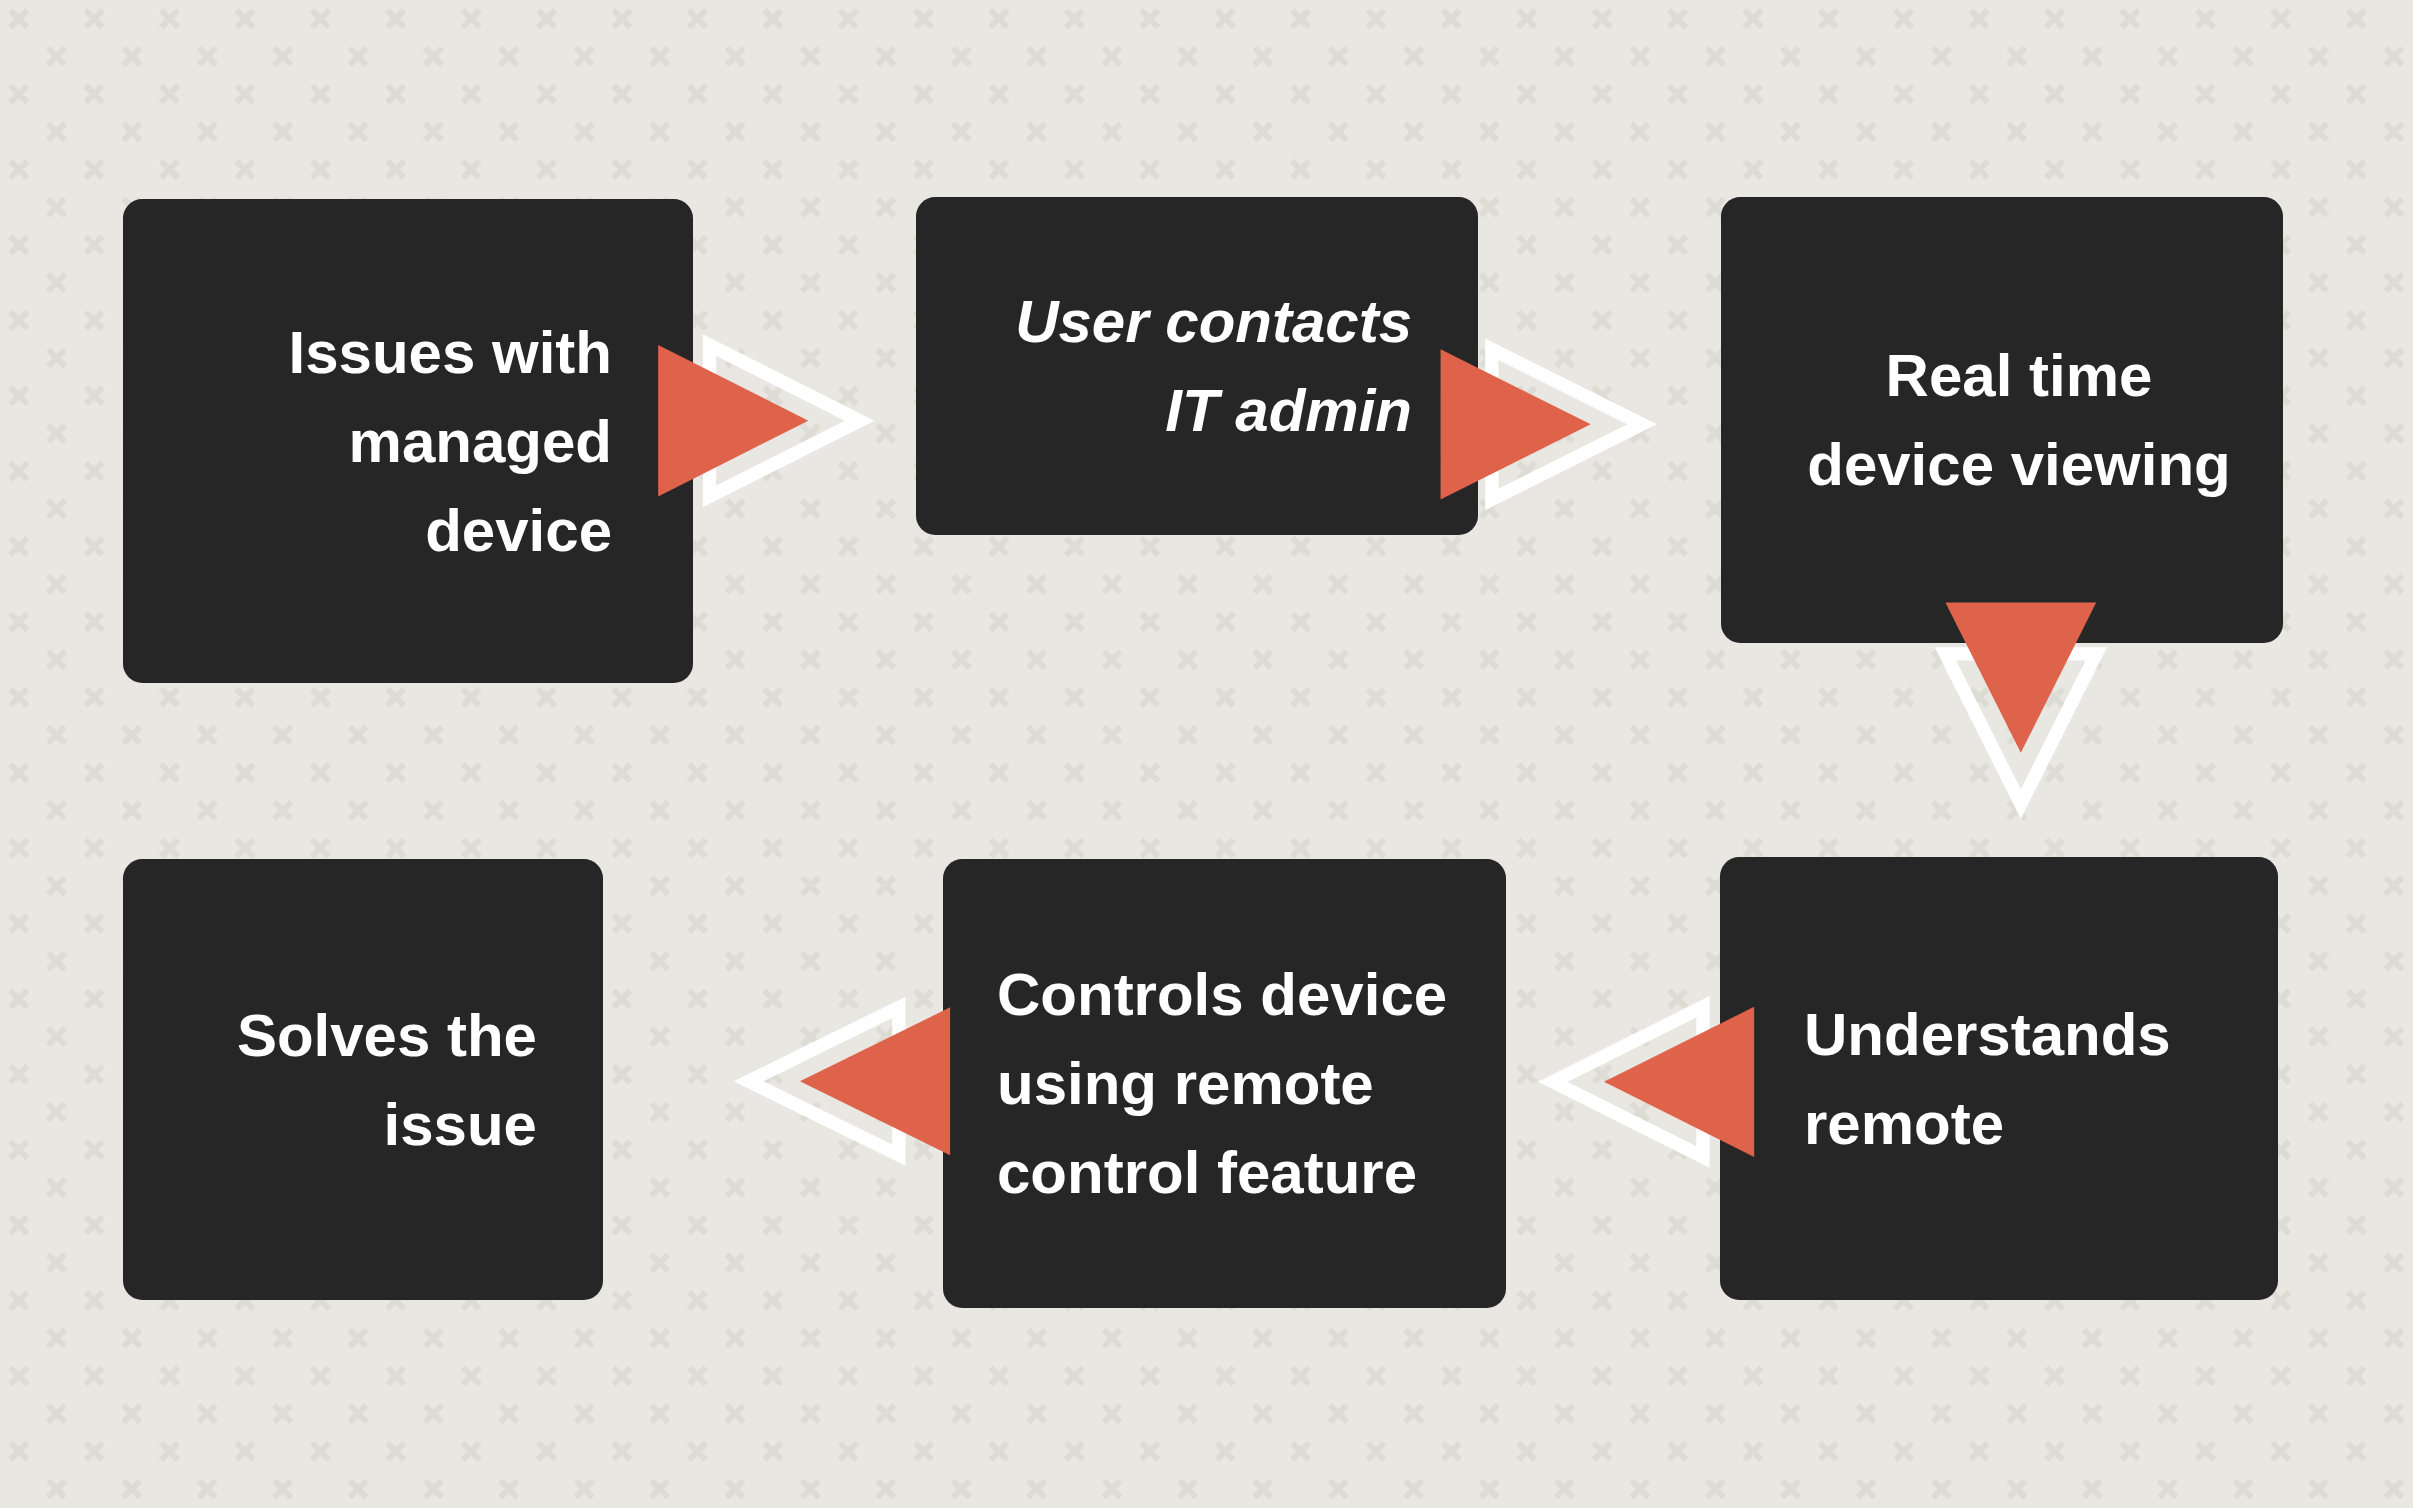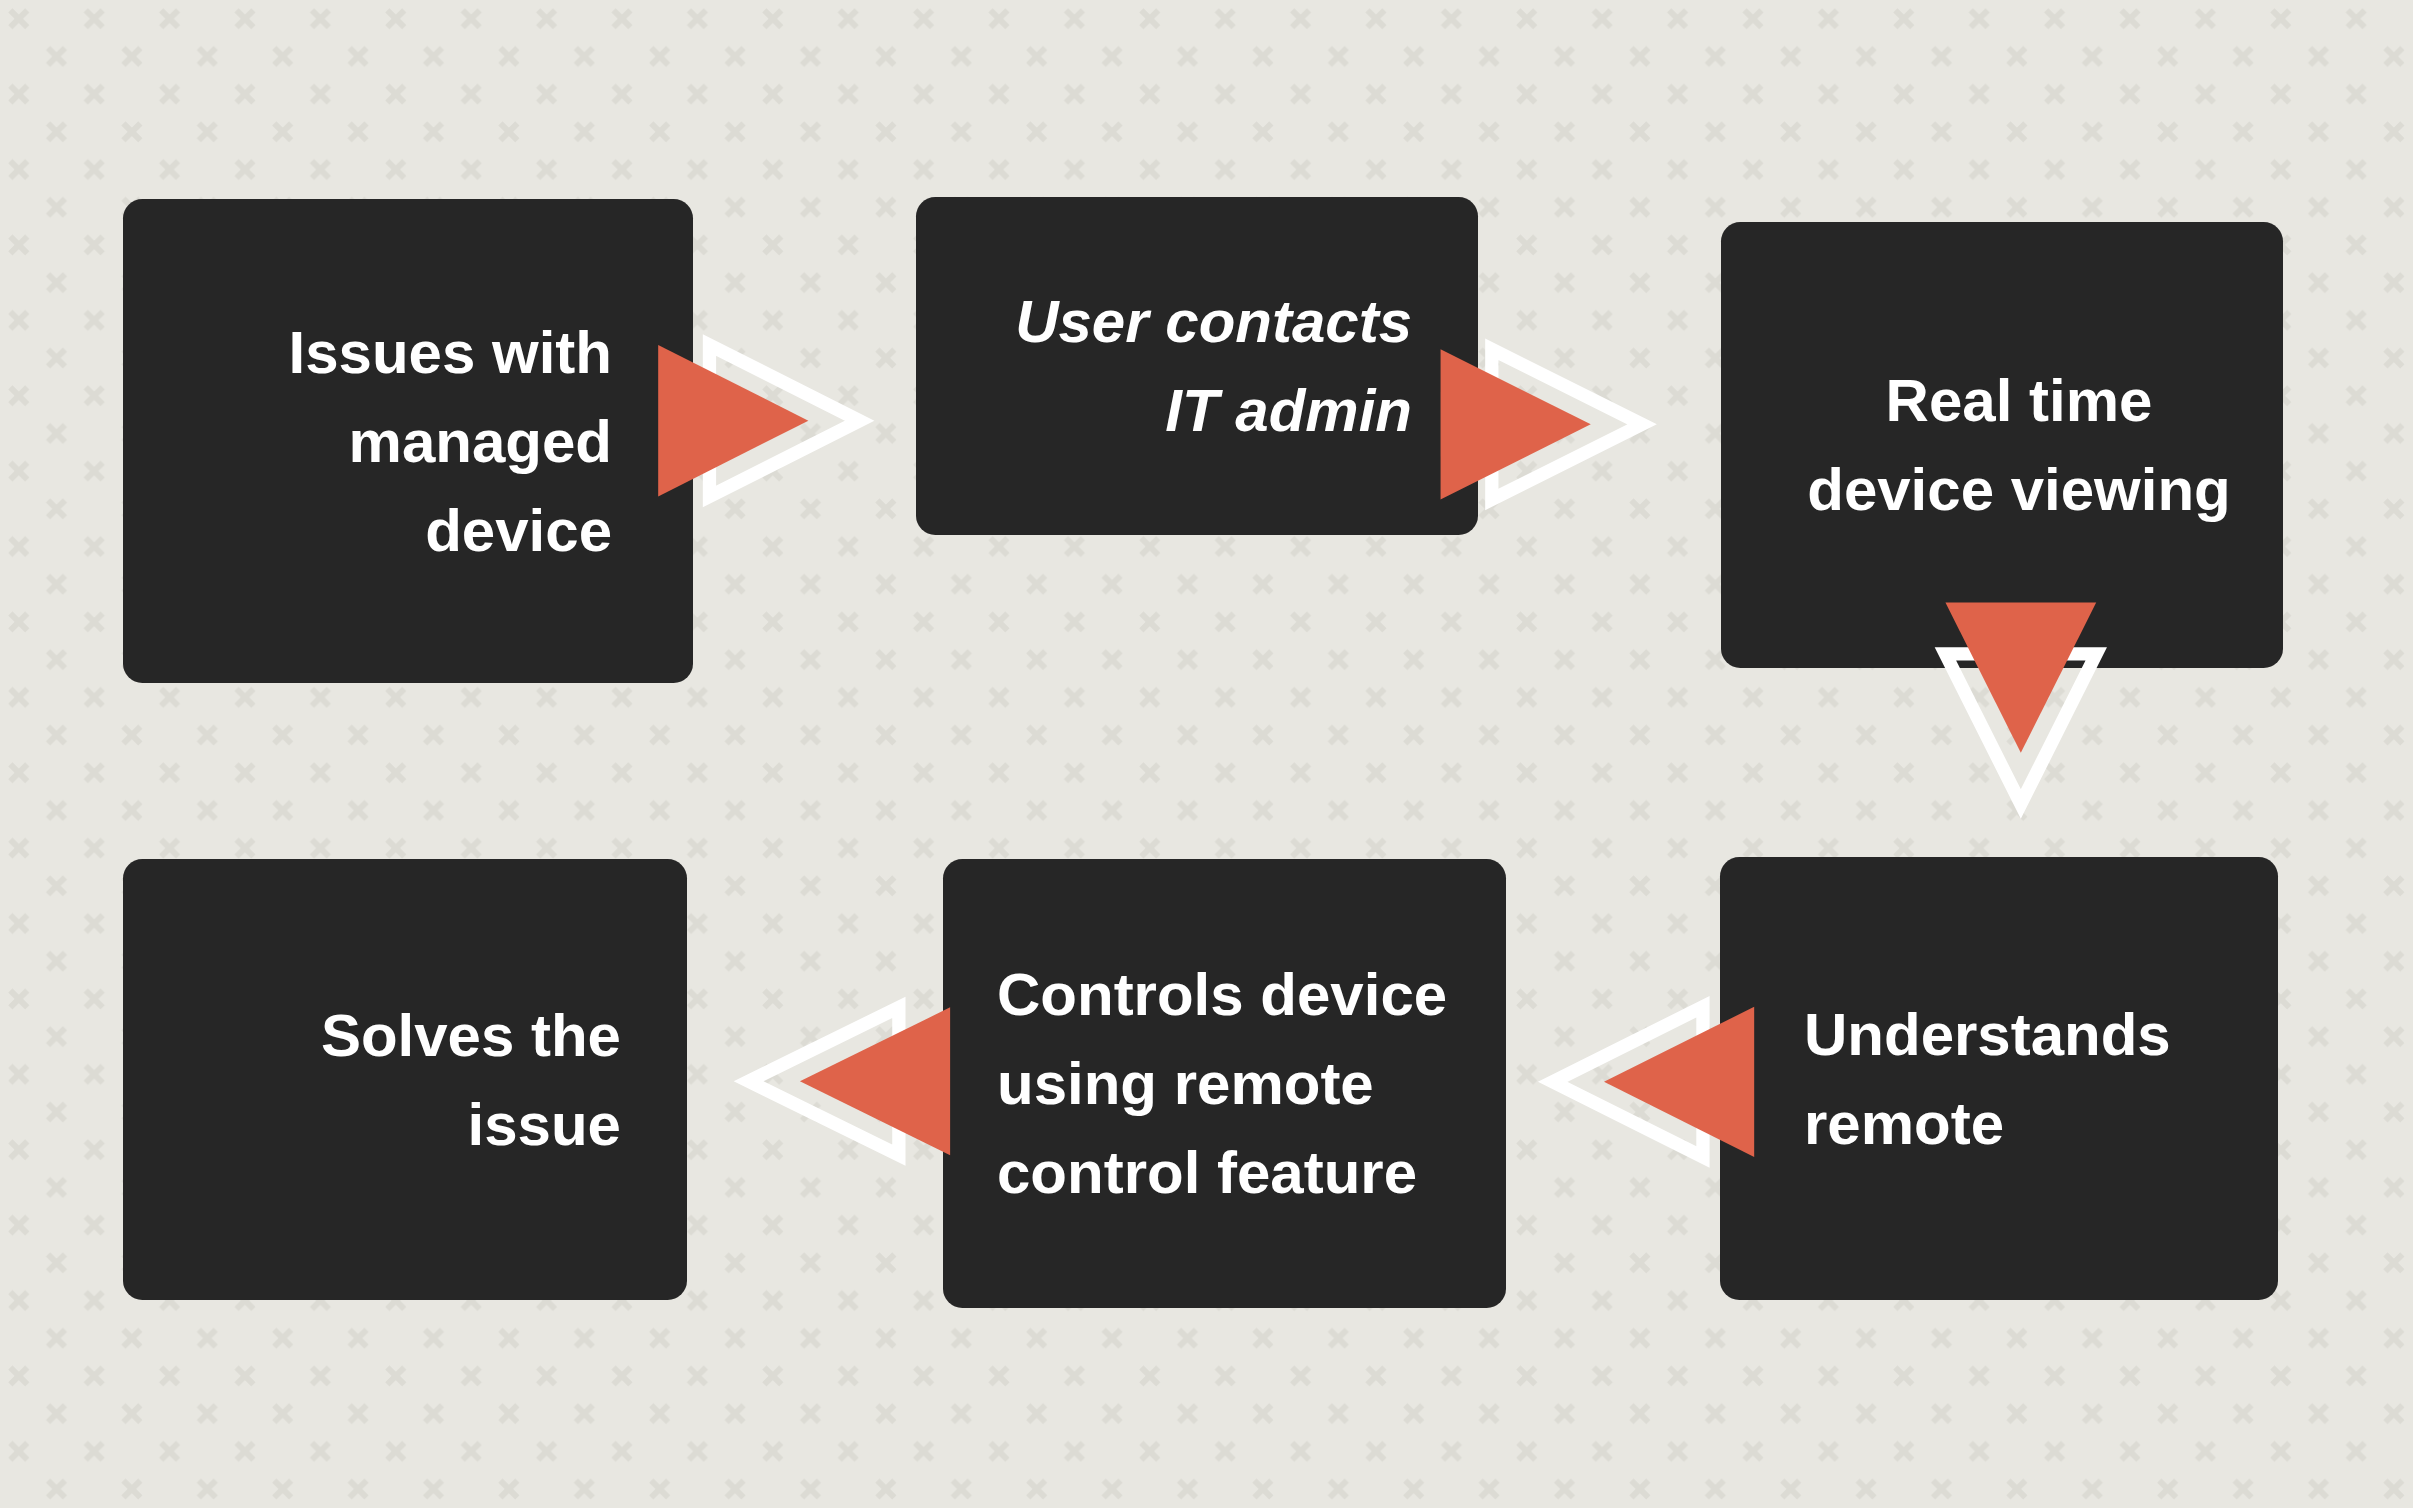--- a/index.html
+++ b/index.html
@@ -47,27 +47,27 @@
     white-space: pre-line;
   }
 
   
   .box-issues   { left: 123px;  top: 199px;  width: 570px; height: 484px; }
   .box-contact  { left: 916px; top: 197px;  width: 562px; height: 338px; font-style: italic; }
   .box-viewing  { left: 1721px; top: 197px;  width: 562px; height: 446px; }
   
   .box-understand { left: 1720px; top: 857px; width: 558px; height: 443px; }
   .box-control    { left: 943px; top: 859px; width: 563px; height: 449px; }
-  .box-solve      { left: 123px;  top: 859px; width: 564px; height: 441px; }
+  .box-solve      { left: 123px;  top: 859px; width: 480px; height: 441px; }
 
   .align-right  { justify-content: flex-end; }
   .align-right .label  { text-align: right; }
   .align-left   { justify-content: flex-start; }
   .align-left .label   { text-align: left; }
-  .align-center { justify-content: center; margin-top: 25px; }
+  .align-center { justify-content: center; }
   .align-center .label { text-align: center; }
 
   .box-issues .label     { padding-right: 81px; }
   .box-contact .label    { padding-right: 66px; }
   .box-viewing .label    { padding-left: 34px; }
   .box-understand .label { padding-left: 84px; }
   .box-control .label    { padding-left: 54px; }
   .box-solve .label      { padding-right: 66px; }
 
   .arrow-solid   { fill: var(--arrow-fill, #df634a); }

